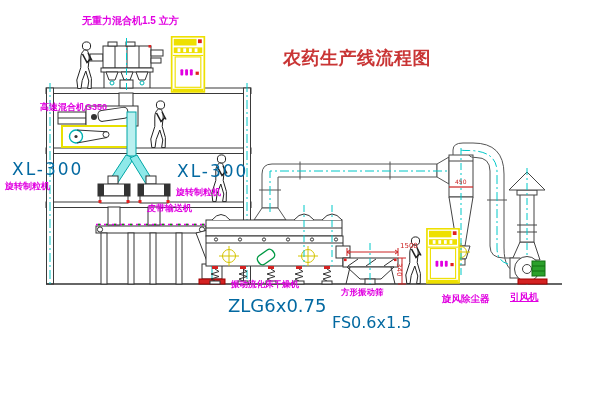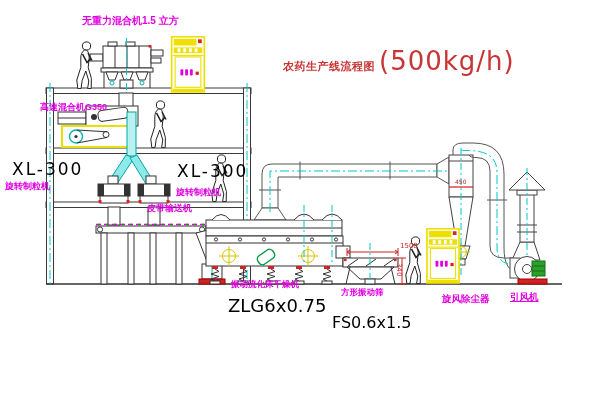--- a/index.html
+++ b/index.html
@@ -1,26 +1,26 @@
 <!DOCTYPE html>
 <html><head>
 <meta charset="utf-8">
 <style>
   html,body{margin:0;padding:0;background:#fff;}
   #stage{position:relative;width:600px;height:403px;background:#ffffff;overflow:hidden;
          font-family:"Liberation Sans",sans-serif;}
   #draw{position:absolute;left:0;top:0;}
   .lbl{position:absolute;white-space:nowrap;color:#e100e1;font-weight:bold;line-height:1;}
-  .model{position:absolute;white-space:nowrap;color:#000000;font-weight:normal;
+  .model{position:absolute;white-space:nowrap;color:#0369a1;font-weight:normal;
          font-family:"DejaVu Sans",sans-serif;line-height:1;}
   .dim{position:absolute;white-space:nowrap;color:#cc2222;font-weight:normal;
        font-family:"DejaVu Sans",sans-serif;line-height:1;}
   .dim-v{writing-mode:vertical-rl;text-orientation:mixed;}
   #title-row{position:absolute;left:283px;top:46px;display:flex;align-items:baseline;gap:4px;color:#c93535;}
-  #title-cn{font-size:11px;font-weight:bold;letter-spacing:.5px;}
+  #title-cn{font-size:18px;font-weight:bold;letter-spacing:.5px;}
   #title-cap{font-size:26px;font-weight:400;letter-spacing:1px;font-family:"DejaVu Sans",sans-serif;}
 </style>
 </head>
 <body>
 
 <div id="stage">
 
 <svg id="draw" width="600" height="403" viewBox="0 0 600 403">
   <defs>
 
@@ -282,21 +282,20 @@
   <use href="#sym-worker" x="147" y="100" width="26" height="48"></use>
   <use href="#sym-worker" x="208" y="154" width="26" height="48"></use>
   <use href="#sym-worker" x="402" y="236" width="26" height="48"></use>
 
   <use href="#sym-cab" x="170" y="36" width="36" height="57"></use>
   <use href="#sym-cab" x="426" y="228" width="34" height="56"></use>
 </svg>
 
 <div id="title-row">
   <span id="title-cn">农药生产线流程图</span>
-  <span id="title-cap">(500kg/h)</span>
 </div>
 
 <div class="lbl" style="left:82px;top:16px;font-size:10px;">无重力混合机1.5 立方</div>
 <div class="lbl" style="left:40px;top:103px;font-size:9px;">高速混合机G350</div>
 
 <div class="model" style="left:12px;top:161px;font-size:17px;letter-spacing:2px;">XL-300</div>
 <div class="lbl" style="left:5px;top:182px;font-size:9px;">旋转制粒机</div>
 <div class="model" style="left:177px;top:163px;font-size:17px;letter-spacing:2px;">XL-300</div>
 <div class="lbl" style="left:176px;top:188px;font-size:9px;">旋转制粒机</div>
 

